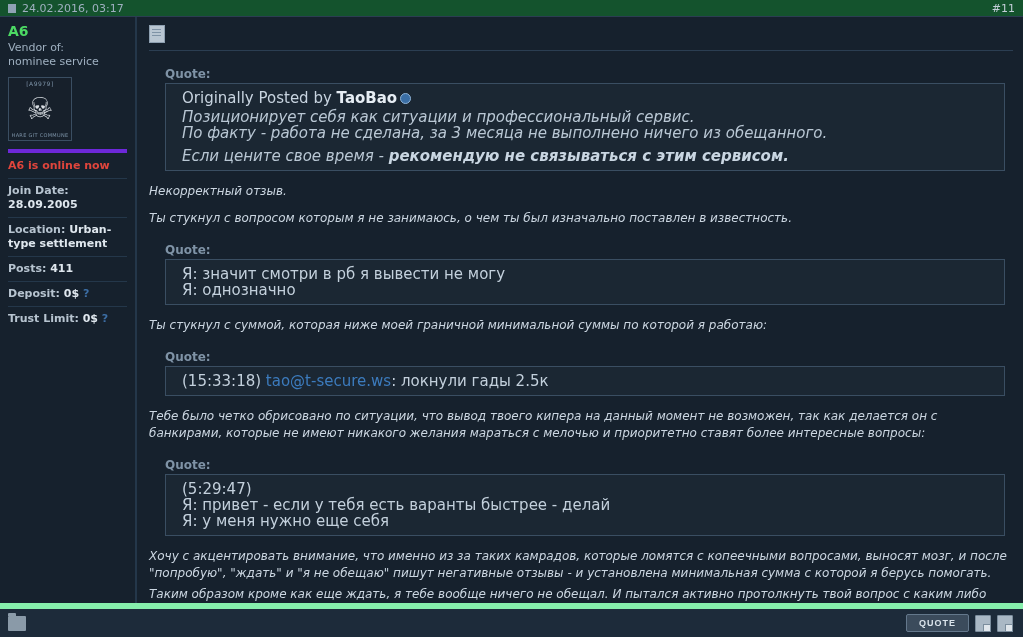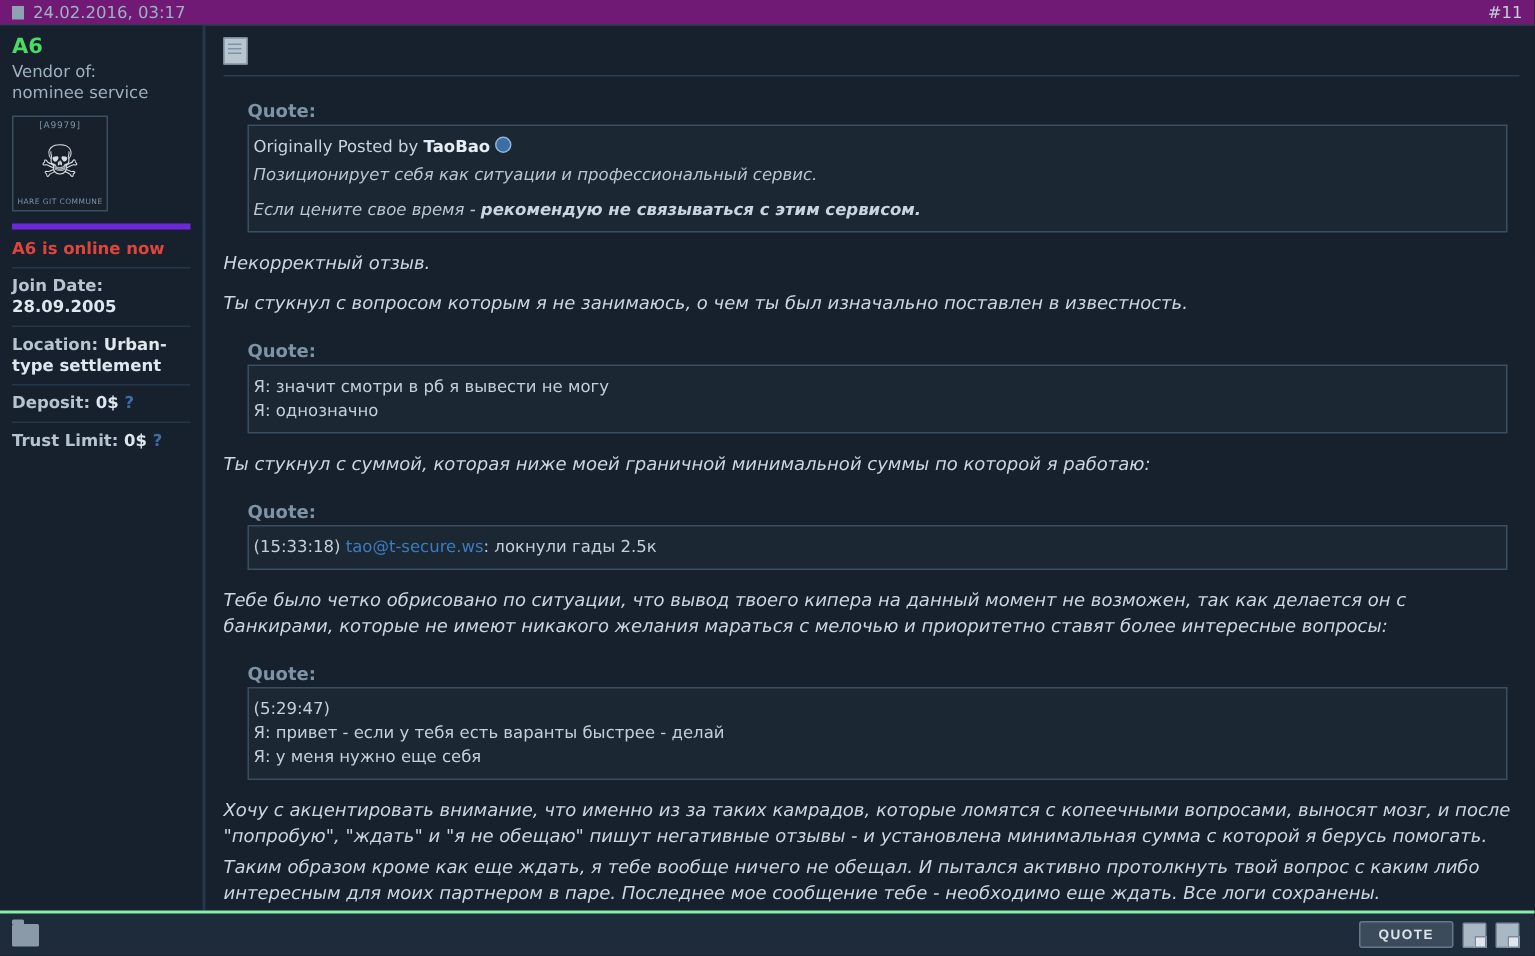--- a/index.html
+++ b/index.html
@@ -9,21 +9,21 @@
     font-family:"DejaVu Sans", sans-serif;
     font-size:12px;
     color:#c9d4de;
     overflow:hidden;
   }
   #root{width:1023px;height:637px;position:relative;display:flex;flex-direction:column;}
 
   
   .postbar{
     height:16px;
-    background:#701a75;
+    background:#14532d;
     border-bottom:1px solid #2b3e52;
     display:flex;align-items:center;
     padding:0 8px;
     font-size:11px;
     color:#9fb0c0;
   }
   .postbar .dateicon{
     width:8px;height:9px;background:#8fa2b4;margin-right:6px;display:inline-block;
   }
   .postbar .postnum{margin-left:auto;color:#c3ced8;font-size:11px;}
@@ -107,23 +107,23 @@
   .doc-icon:after{
     content:"";position:absolute;left:2px;top:3px;width:9px;height:1px;
     box-shadow:0 3px 0 #7f93a6,0 6px 0 #7f93a6,0 0 0 #7f93a6;background:#7f93a6;
   }
   .hr{height:1px;background:#2b3e52;margin:6px 0 10px 0;}
 
   .quotelabel{color:#7f93a6;font-size:12px;margin:16px 0 2px 16px;font-weight:bold;}
   .quotebox{
     border:1px solid #3a4e62;
     background:#1b2733;
-    padding:6px 3px;
+    padding:6px 16px;
     margin:0 8px 12px 16px;
-    font-size:11px;
+    font-size:15px;
     line-height:16px;
     color:#c3d0dc;
   }
   .quotebox .orig{color:#c8d4e0;margin-bottom:3px;}
   .quotebox .orig b{color:#e6edf4;}
   .quotebox .italic{font-style:italic;color:#b9c7d4;}
   .quotebox .b-italic{font-style:italic;font-weight:bold;color:#c9d6e2;}
   .globe{
     display:inline-block;width:9px;height:9px;border-radius:50%;
     background:#3a6ea5;border:1px solid #8fb4d8;vertical-align:-1px;margin-left:3px;
@@ -136,21 +136,21 @@
     line-height:17px;
     color:#cbd6e1;
     font-style:italic;
   }
   p.tight{margin-bottom:4px;}
 
   
   .footer{
     height:28px;
     background:#1d2b3a;
-    border-top:2px solid #86efac;
+    border-top:6px solid #86efac;
     display:flex;align-items:center;justify-content:flex-end;
     padding-right:10px;
     gap:6px;
   }
   .btn-quote{
     background:#3b4b5c;
     border:1px solid #64788c;
     color:#dbe4ec;
     font-size:9px;font-weight:bold;
     letter-spacing:1px;
@@ -195,20 +195,24 @@
 
       <div class="statrow">
         <span>Join Date:</span>
         <span class="v">28.09.2005</span>
       </div>
       <div class="statrow">
         <span>Location:</span>
         <span class="v">Urban-type settlement</span>
       </div>
       <div class="statrow">
+        <span>Posts:</span>
+        <span class="v">411</span>
+      </div>
+      <div class="statrow">
         <span>Deposit:</span>
         <span class="v">0$</span>
         <span class="q">?</span>
       </div>
       <div class="statrow">
         <span>Trust Limit:</span>
         <span class="v">0$</span>
         <span class="q">?</span>
       </div>
 
@@ -219,20 +223,21 @@
       <div class="doc-icon"></div>
       <div class="hr"></div>
 
       <div class="quotelabel">Quote:</div>
       <div class="quotebox">
         <div class="orig">
           <span>Originally Posted by</span>
           <b>TaoBao</b><span class="globe"></span>
         </div>
         <div class="italic">Позиционирует себя как ситуации и профессиональный сервис.</div>
+        <div class="italic">По факту - работа не сделана, за 3 месяца не выполнено ничего из обещанного.</div>
         <div style="height:7px"></div>
         <div>
           <span class="italic">Если цените свое время - </span><span class="b-italic">рекомендую не связываться с этим сервисом.</span>
         </div>
       </div>
 
       <p class="para">Некорректный отзыв.</p>
       <p class="para tight">Ты стукнул с вопросом которым я не занимаюсь, о чем ты был изначально поставлен в известность.</p>
 
       <div class="quotelabel">Quote:</div>

